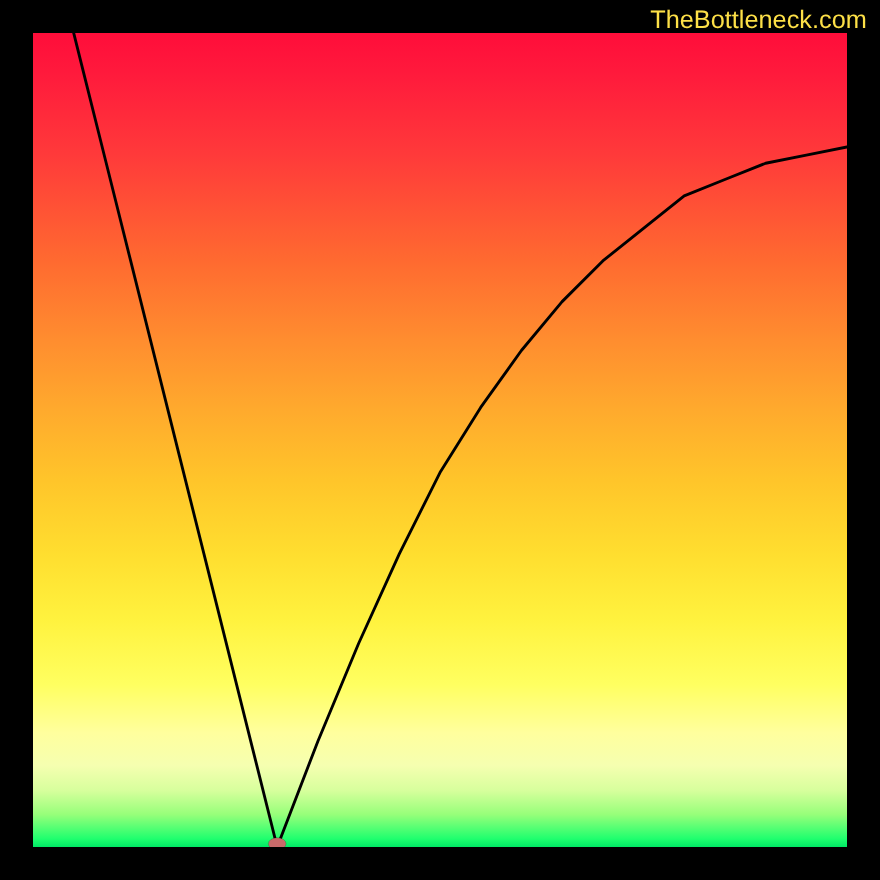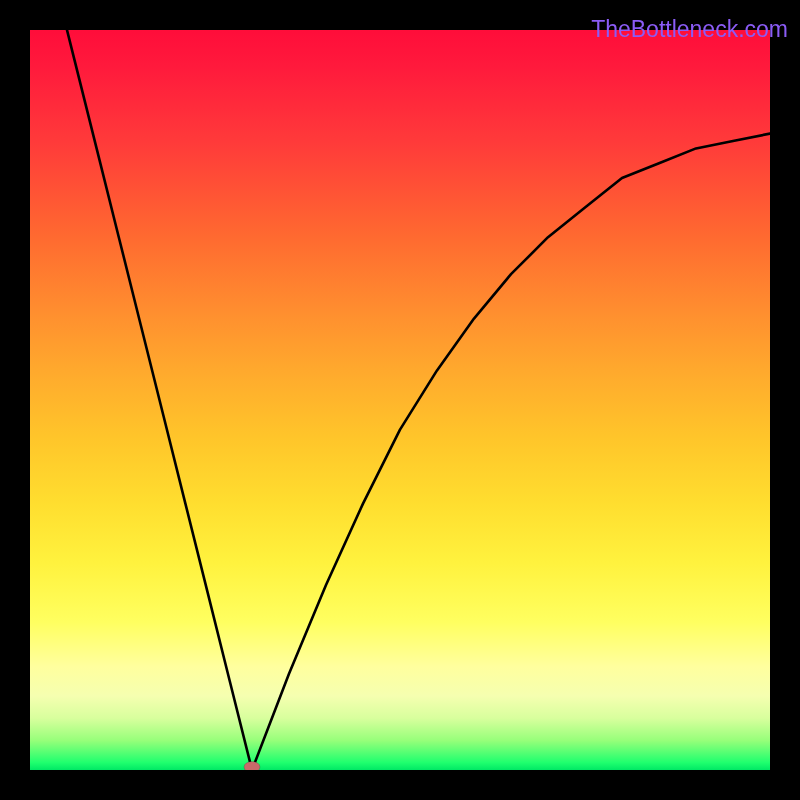--- a/index.html
+++ b/index.html
@@ -14,26 +14,25 @@
   .frame {
     position: relative;
     width: 800px;
     height: 800px;
     background: #000;
   }
   .watermark {
     position: absolute;
     top: 4px;
     right: 12px;
-    color: #8b5cf6;
+    color: #fde047;
     font-size: 23px;
     font-weight: 400;
     letter-spacing: 0px;
     z-index: 10;
-    margin-top: 12px;
   }
   .plot-area {
     position: absolute;
     left: 30px;
     top: 30px;
     width: 740px;
     height: 740px;
     
     background: linear-gradient(to bottom,
       #ff0d3a 0%,

